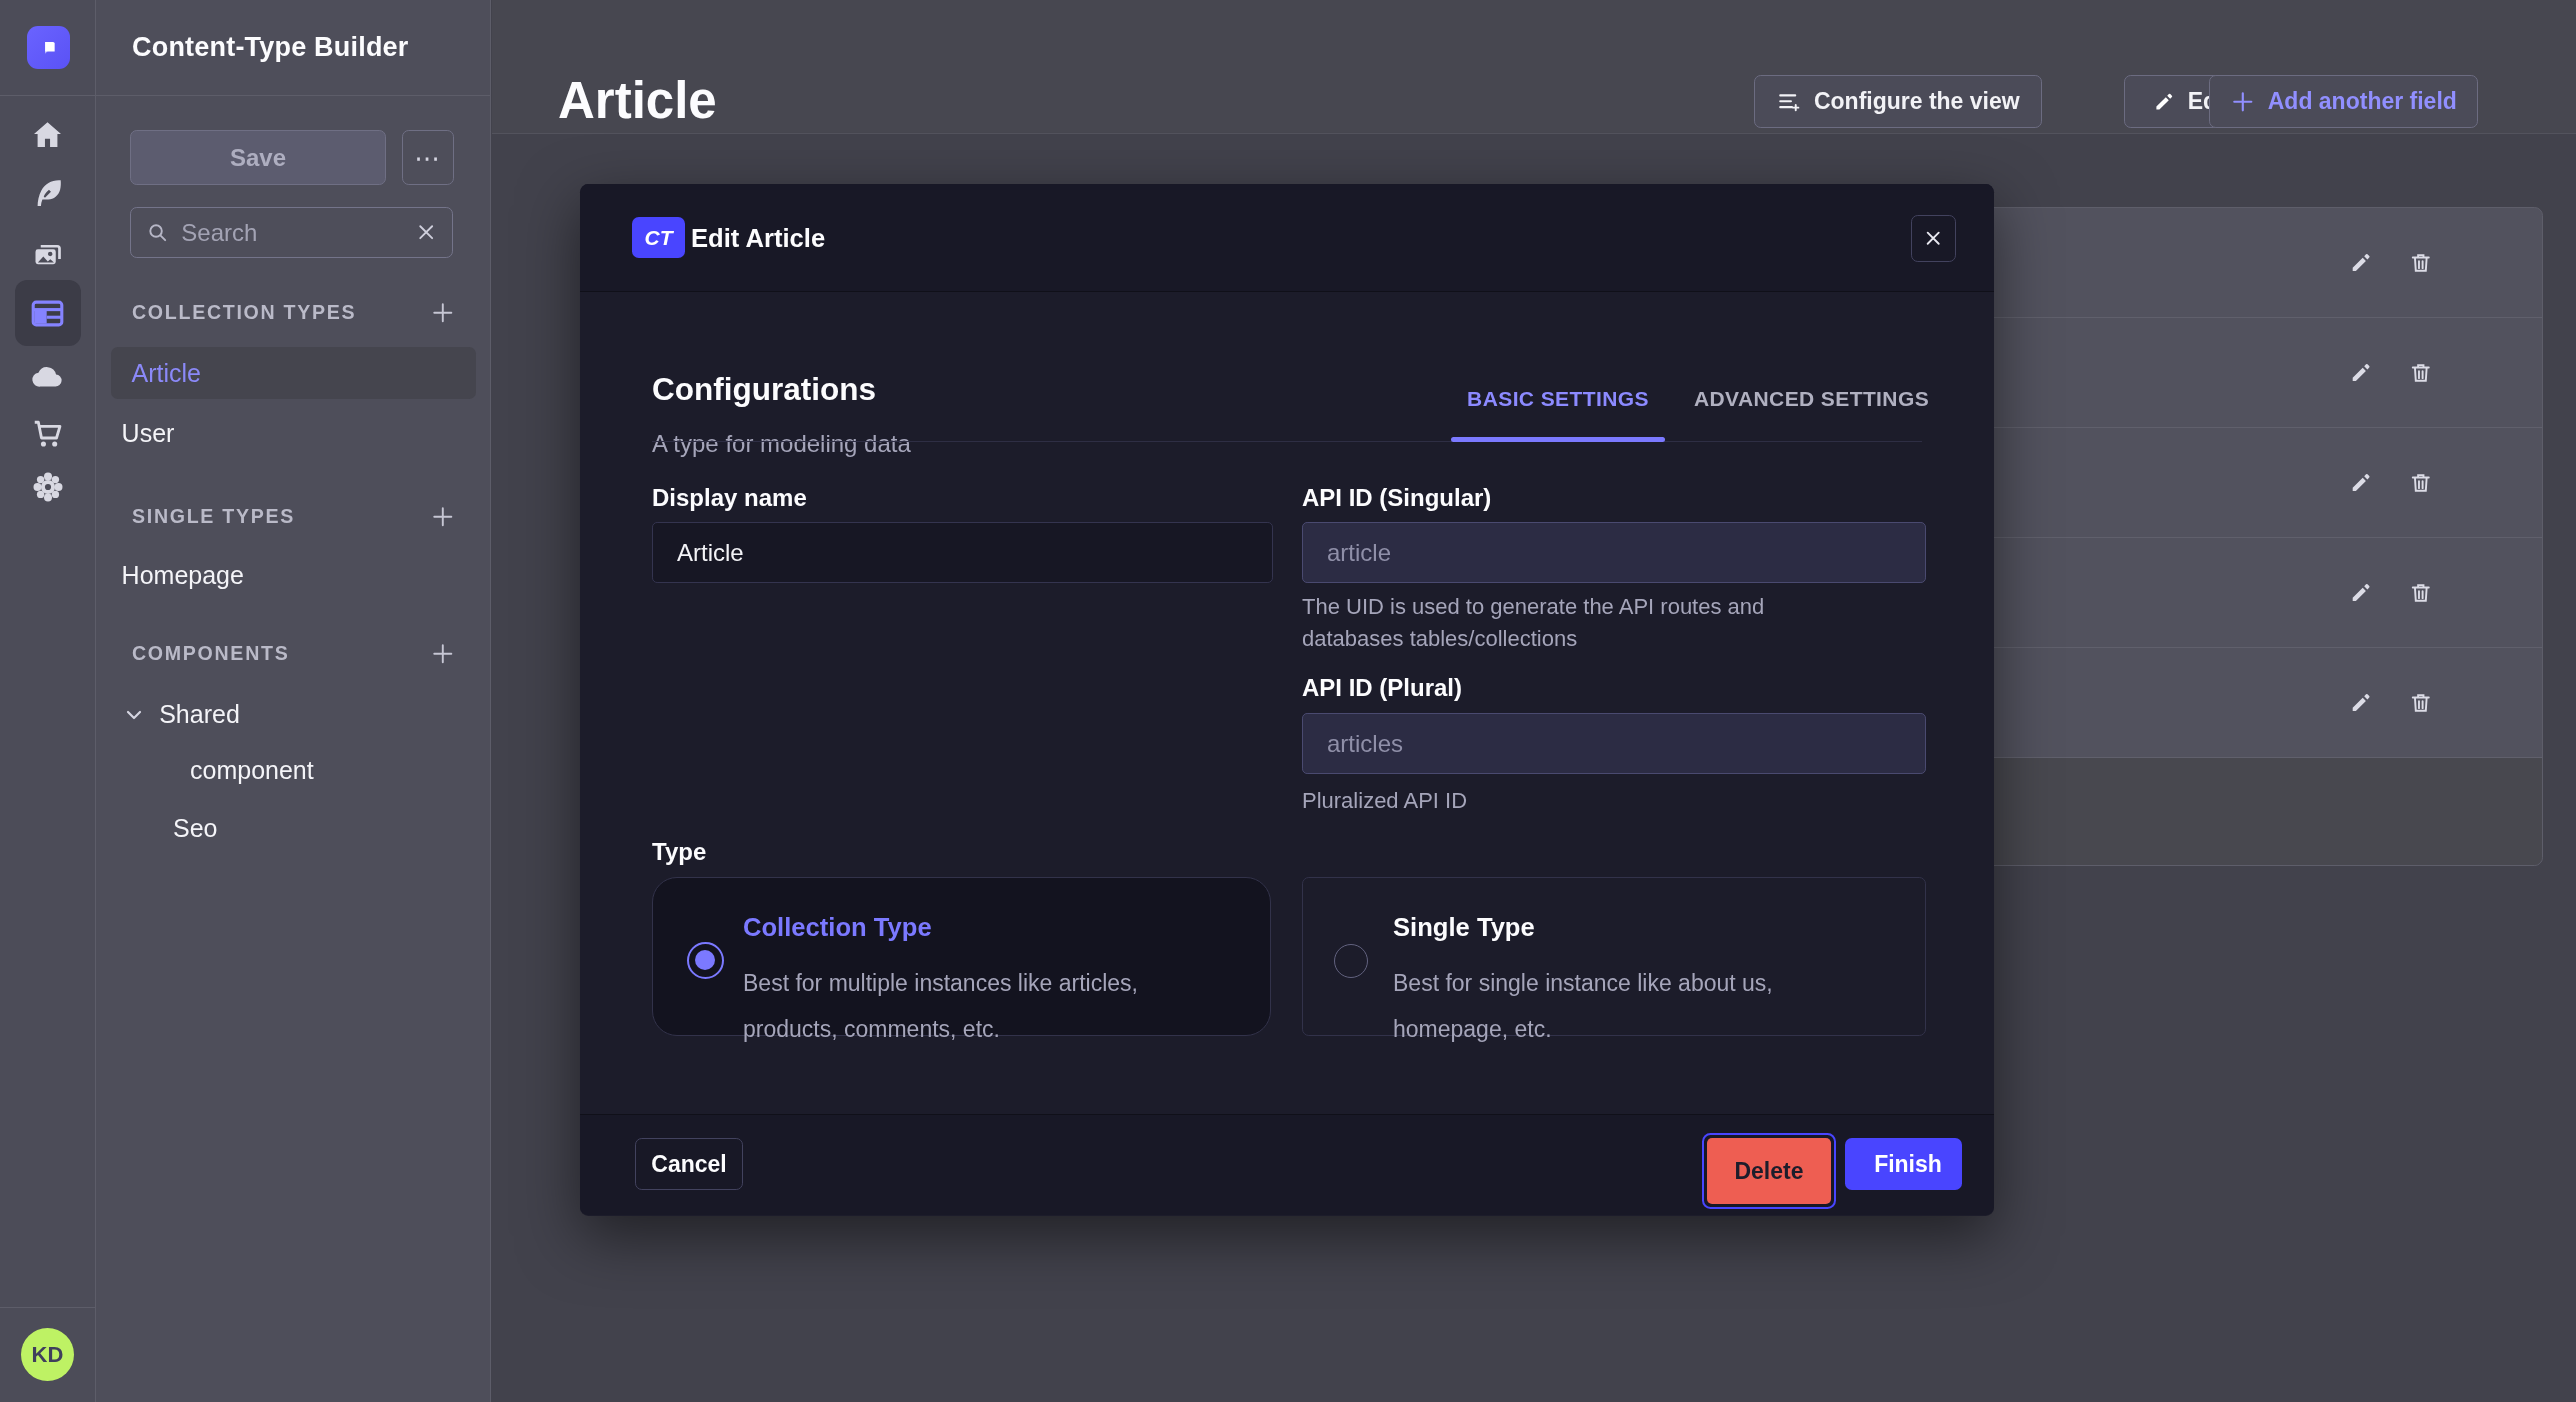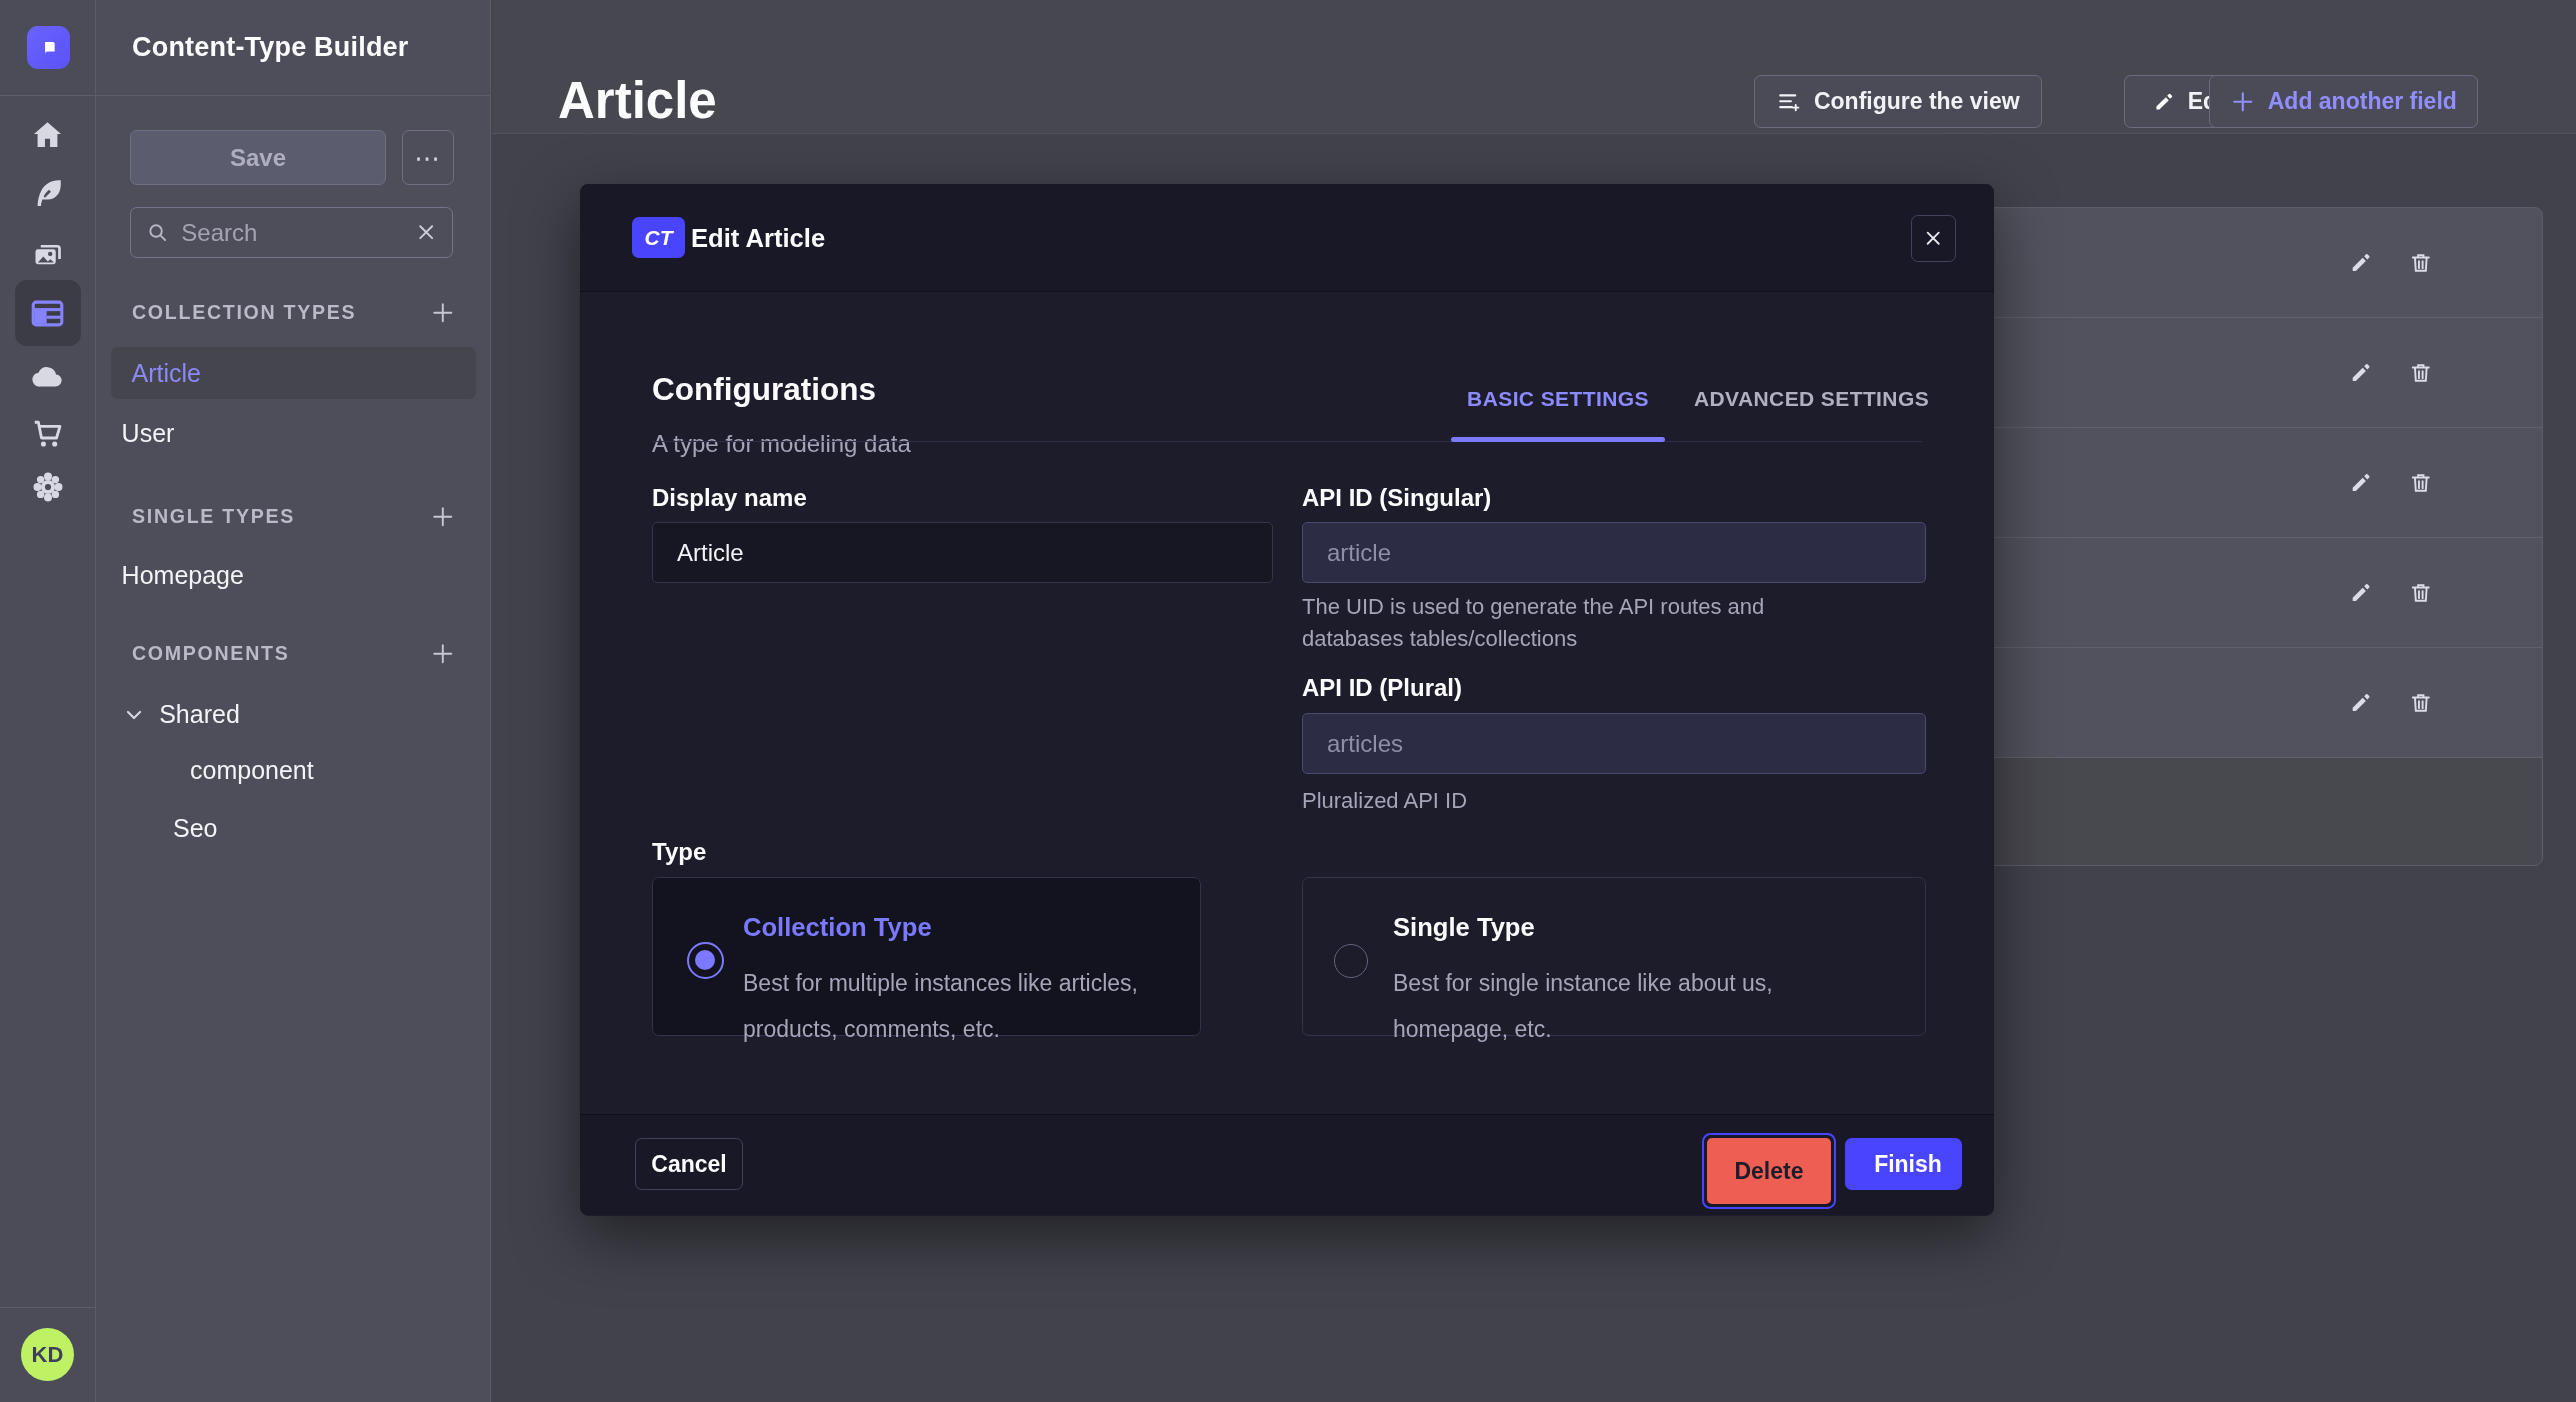--- a/index.html
+++ b/index.html
@@ -67,21 +67,21 @@
   .m-tab.advanced{left:1112px;width:239px;color:#b0b0c0;text-align:center;}
   .m-divider{position:absolute;left:72px;top:257px;width:1270px;height:0.9px;background:#2e2e44;}
   .m-tab-underline{position:absolute;left:871px;top:253px;width:214px;height:5.1px;border-radius:2.6px;background:var(--accent-light);}
   .f-label{position:absolute;font-size:24px;font-weight:600;color:var(--txt);}
   .f-input{position:absolute;height:61px;border-radius:5.1px;font-size:24px;font-family:inherit;padding:0 24px;outline:none;}
   .f-input.editable{background:#171724;border:0.9px solid var(--field-border);color:#f3f3f7;}
   .f-input.locked{background:#2c2c44;border:0.9px solid #4a4a70;color:#bdbdd2;}
   .f-input.locked::placeholder{color:#8f8fa8;}
   .f-hint{position:absolute;font-size:22px;line-height:32px;color:var(--txt-dim);}
   .type-card{position:absolute;top:693px;height:159px;border:0.9px solid #32324a;border-radius:6.8px;cursor:pointer;}
-  .type-card.selected{left:72px;width:549px;background:#13131f;}
+  .type-card.selected{left:72px;width:619px;background:#13131f;border-radius:25px;}
   .type-card.plain{left:722px;width:624px;background:var(--modal-bg);}
   .radio{position:absolute;left:34px;top:64px;width:37px;height:37px;border-radius:50%;}
   .radio.on{border:2.6px solid var(--accent-light);}
   .radio.on::after{content:"";position:absolute;left:6px;top:6px;width:20.4px;height:20.4px;border-radius:50%;background:var(--accent-light);}
   .radio.off{left:31px;top:66px;width:34px;height:34px;border:1.7px solid #62627f;}
   .tc-title{position:absolute;left:90px;top:35px;font-size:25.6px;font-weight:700;}
   .tc-title.purple{color:var(--accent-light);}
   .tc-title.white{color:var(--txt);}
   .tc-desc{position:absolute;left:90px;top:82px;width:494px;font-size:23px;line-height:46px;color:var(--txt-dim);}
   .m-footer{position:absolute;left:0;top:930px;width:100%;height:101px;background:var(--modal-dark);border-top:0.9px solid var(--modal-line);border-radius:0 0 8.5px 8.5px;}

